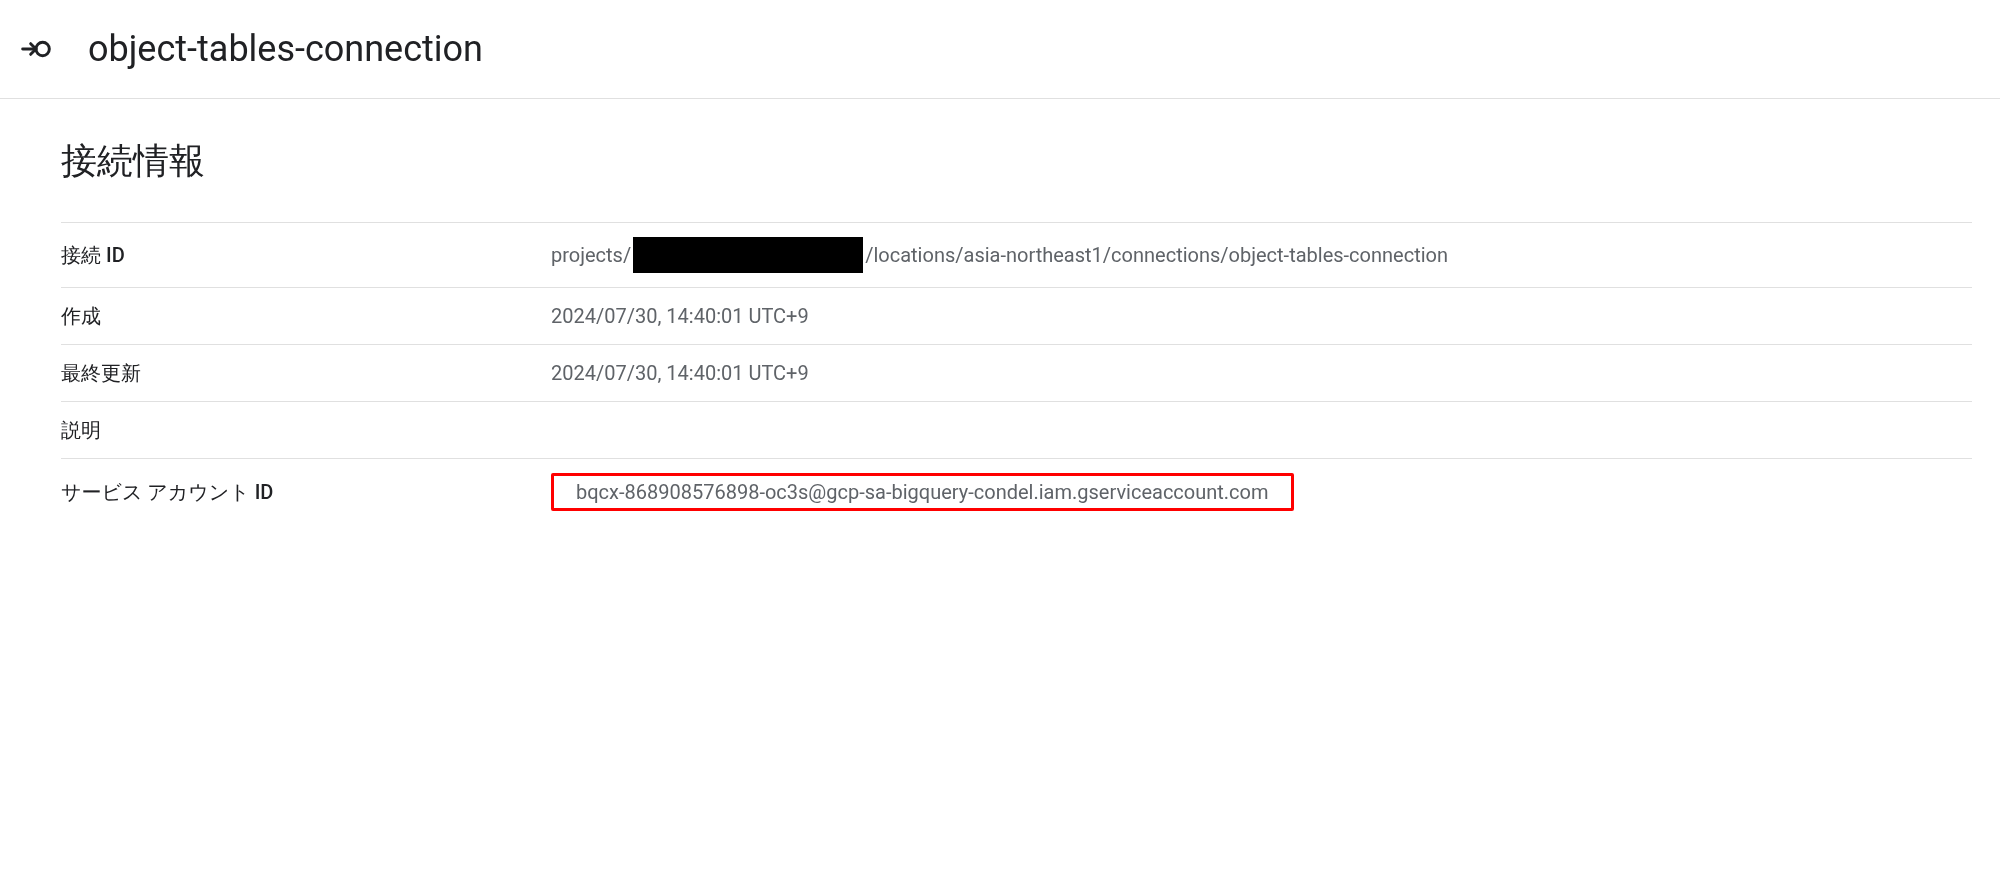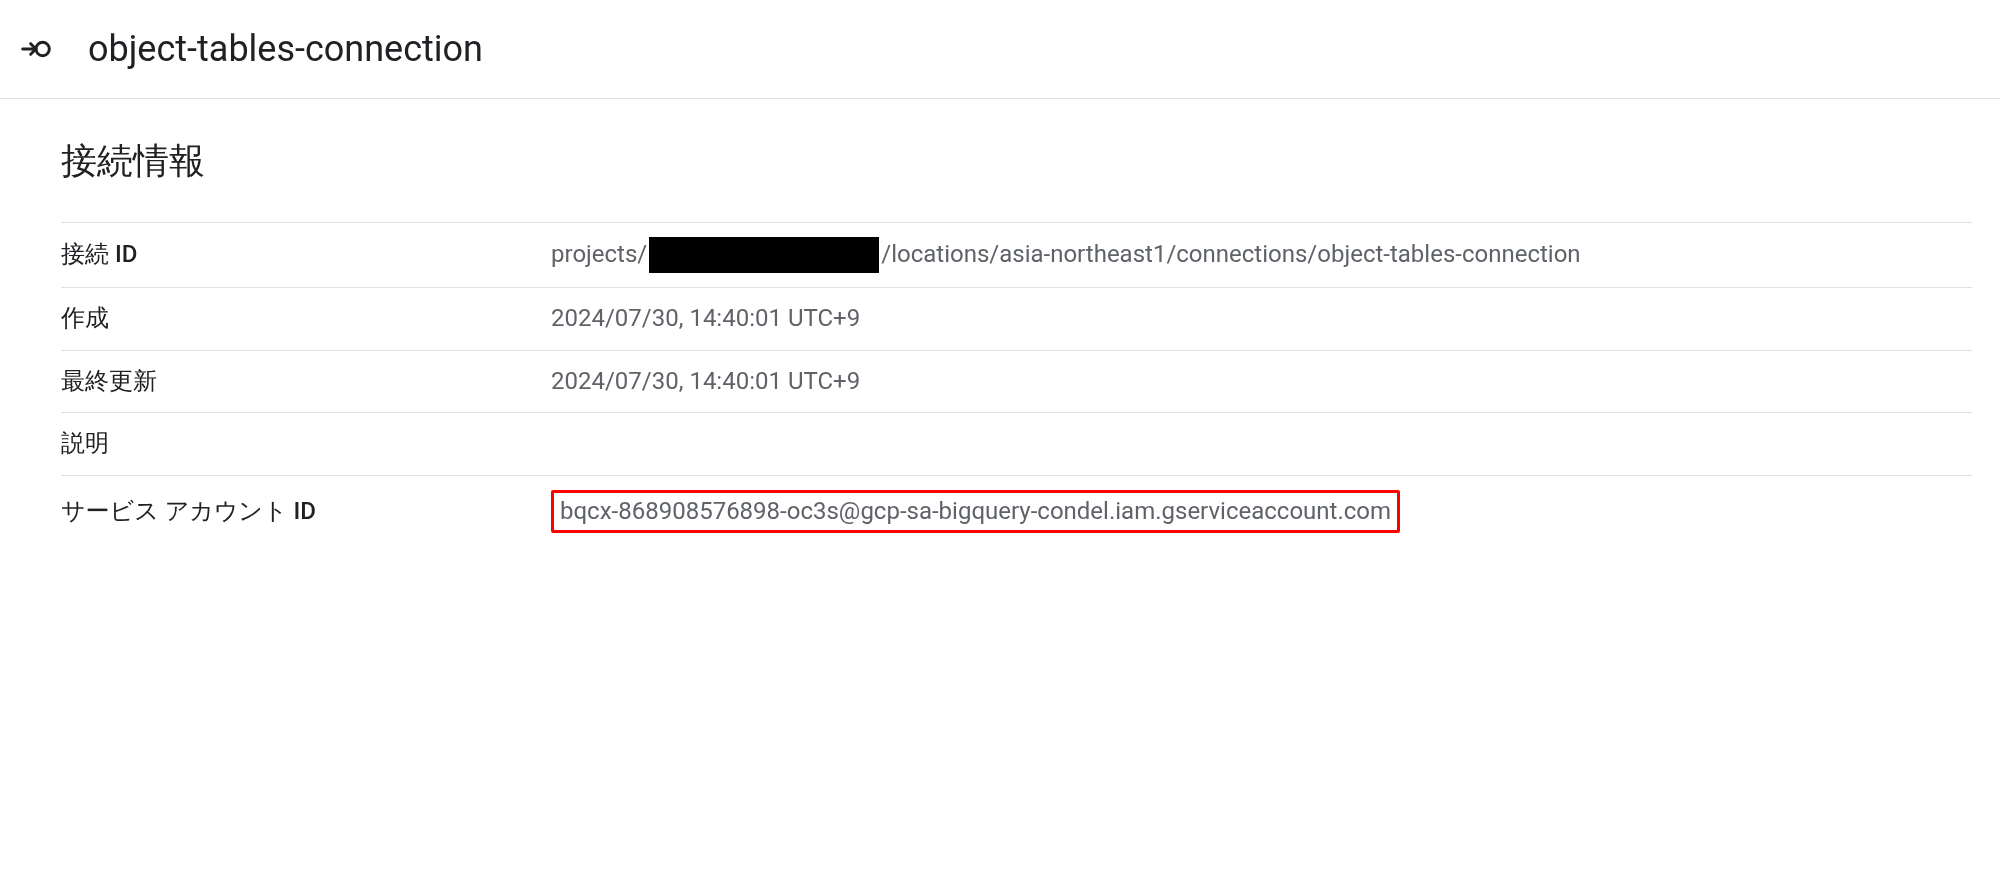--- a/index.html
+++ b/index.html
@@ -47,21 +47,21 @@
     .info-table {
       width: 100%;
       border-collapse: collapse;
     }
     .info-row {
       border-top: 1px solid #e0e0e0;
     }
     .info-row td {
       padding: 14px 0;
       vertical-align: middle;
-      font-size: 24px;
+      font-size: 20px;
       line-height: 1.4;
     }
     .label-cell {
       width: 490px;
       color: #202124;
       font-weight: 400;
       white-space: nowrap;
     }
     .value-cell {
       color: #5f6368;
@@ -76,21 +76,21 @@
       display: inline-block;
       width: 230px;
       height: 36px;
       background: #000000;
       vertical-align: middle;
       margin: 0 2px;
     }
     .highlight-box {
       display: inline-block;
       border: 3px solid #ff0000;
-      padding: 2px 6px;
+      padding: 2px 22px;
       border-radius: 2px;
     }
     .label-bold-part {
       font-weight: 500;
     }
   </style>
 </head>
 <body>
 
 <div class="header">

